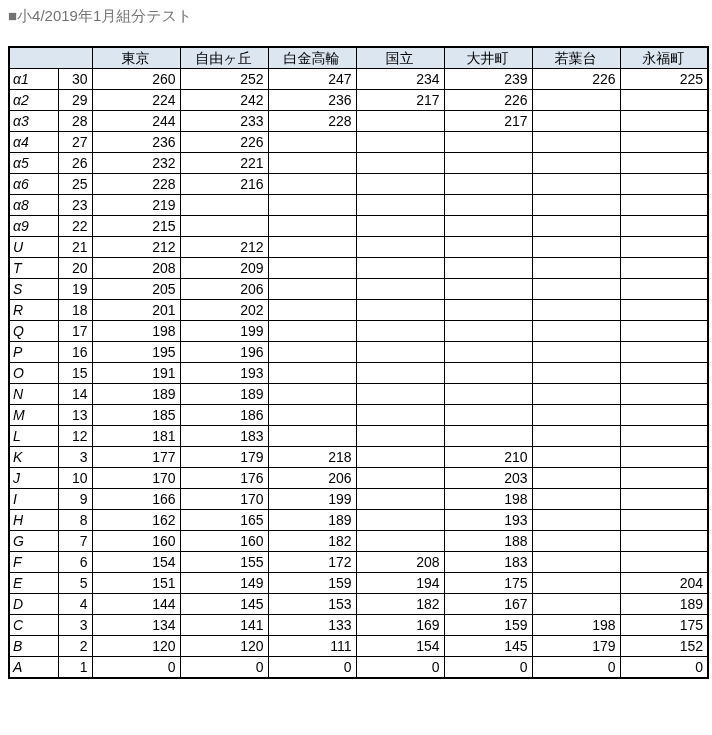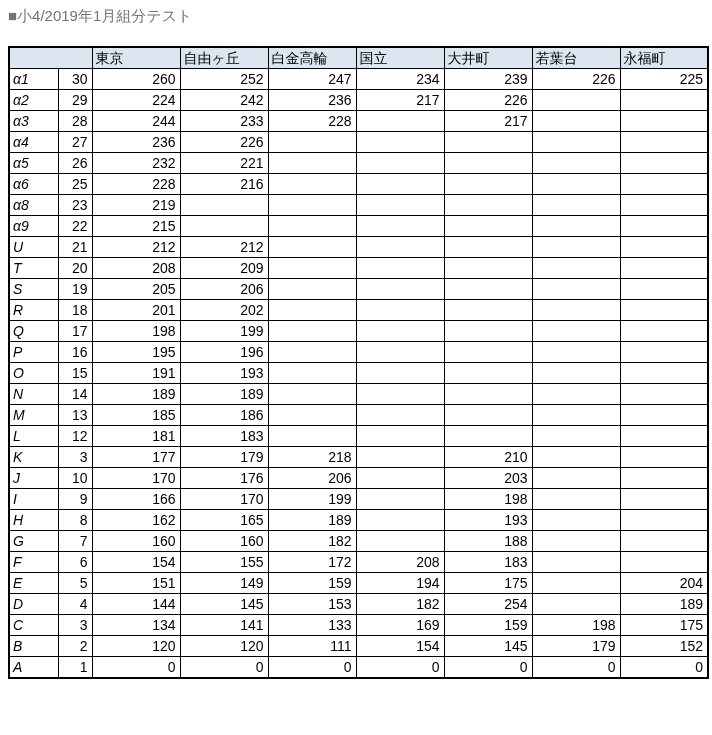--- a/index.html
+++ b/index.html
@@ -36,21 +36,21 @@
     padding: 0 4px 0 3px;
     font-size: 14px;
     line-height: 20px;
     overflow: hidden;
     white-space: nowrap;
     vertical-align: middle;
   }
   table.score-table th {
     background: #dce6f1;
     font-weight: normal;
-    text-align: left;
+    text-align: center;
   }
   td.cell-class { text-align: left; font-style: italic; }
   td.cell-num   { text-align: right; }
   col.c-class { width: 49px; }
   col.c-rank  { width: 34px; }
   col.c-score { width: 88px; }
 </style>
 </head>
 <body>
 
@@ -358,21 +358,21 @@
         <td class="cell-num"></td>
         <td class="cell-num">204</td>
       </tr>
       <tr>
         <td class="cell-class">D</td>
         <td class="cell-num">4</td>
         <td class="cell-num">144</td>
         <td class="cell-num">145</td>
         <td class="cell-num">153</td>
         <td class="cell-num">182</td>
-        <td class="cell-num">254</td>
+        <td class="cell-num">167</td>
         <td class="cell-num"></td>
         <td class="cell-num">189</td>
       </tr>
       <tr>
         <td class="cell-class">C</td>
         <td class="cell-num">3</td>
         <td class="cell-num">134</td>
         <td class="cell-num">141</td>
         <td class="cell-num">133</td>
         <td class="cell-num">169</td>

